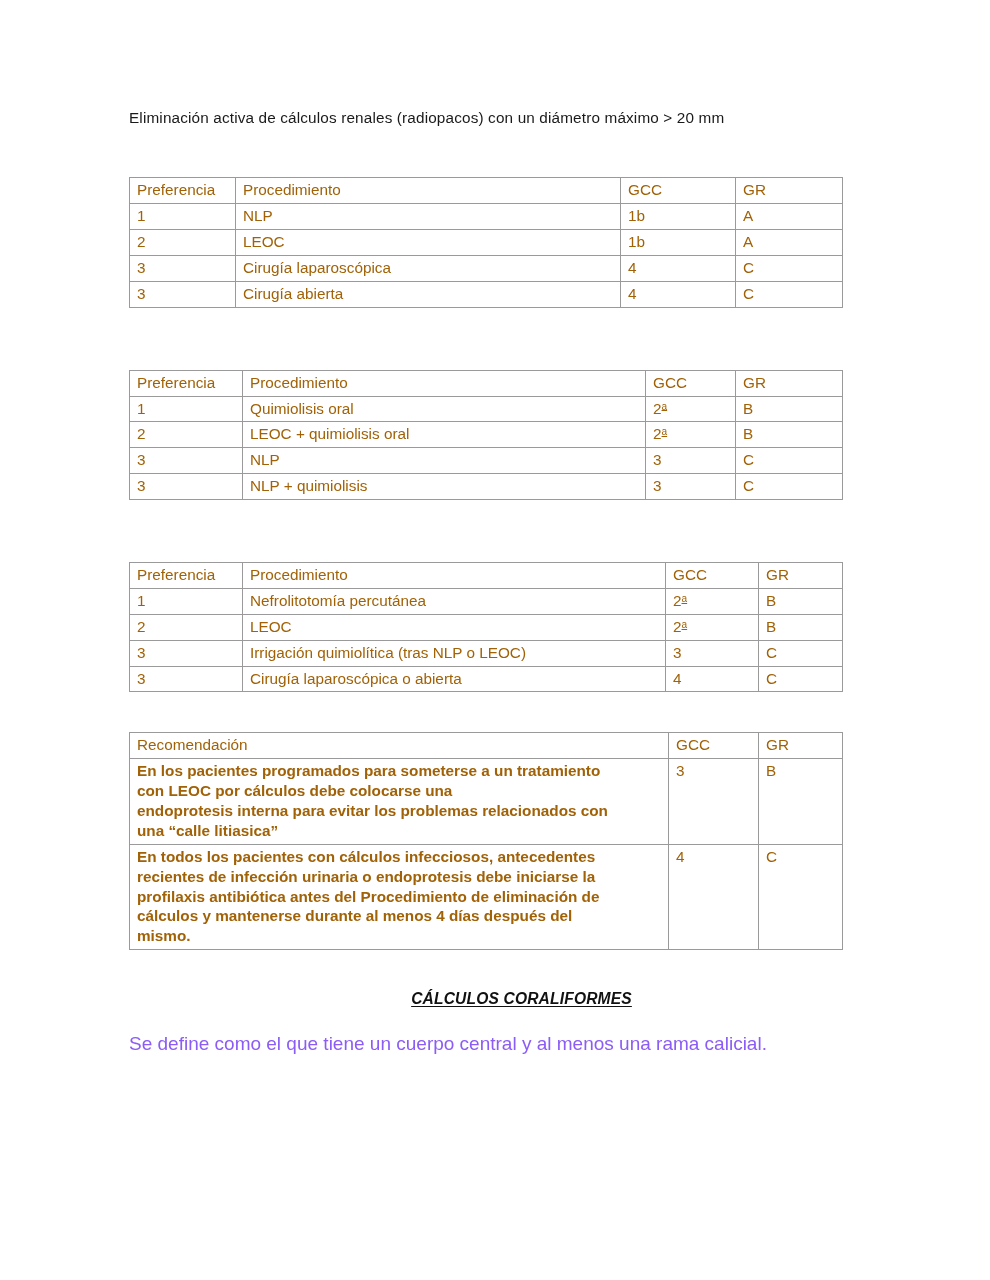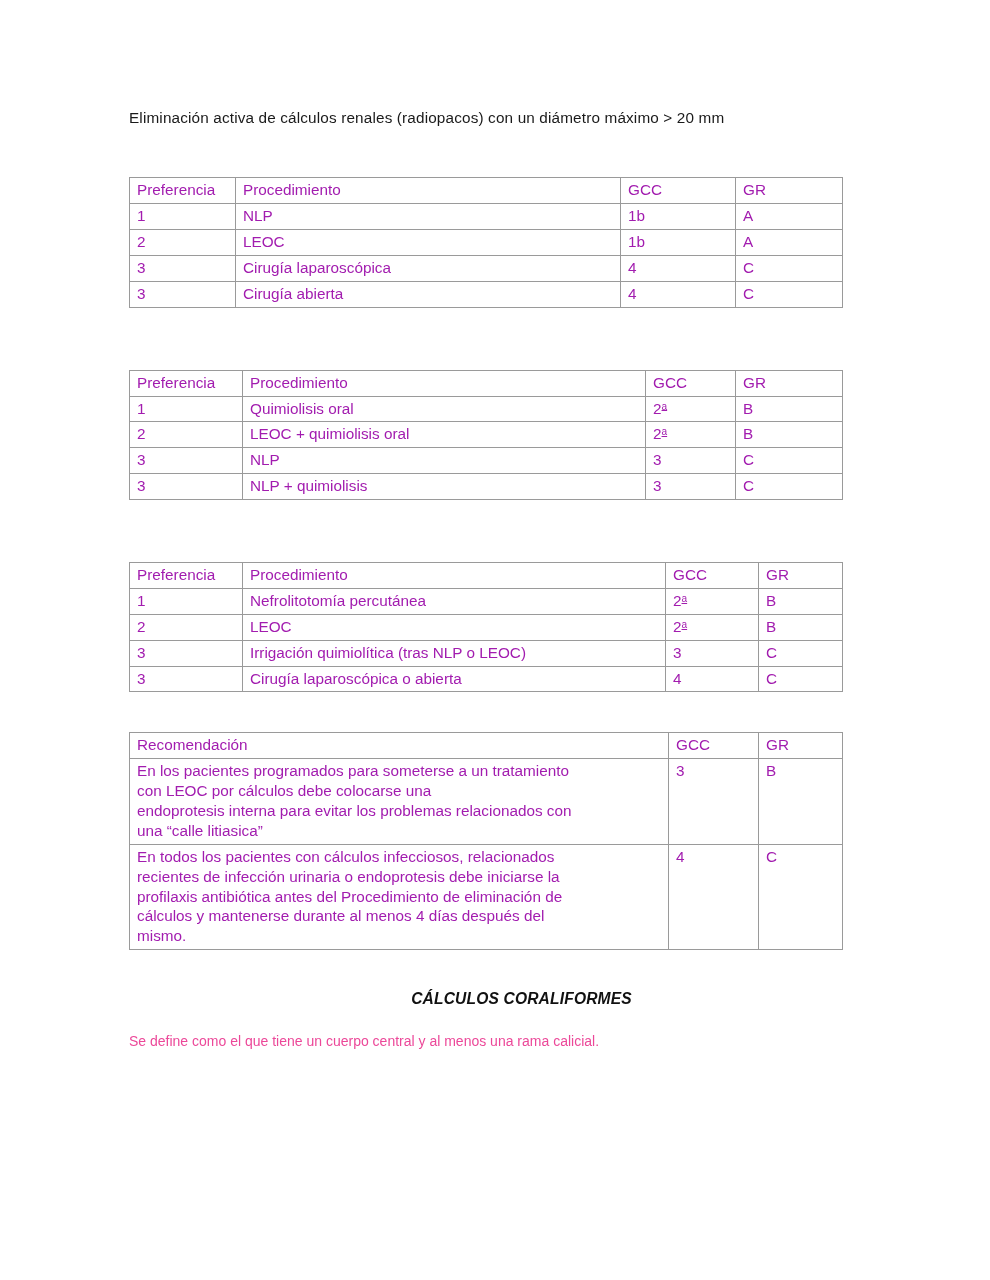--- a/index.html
+++ b/index.html
@@ -35,21 +35,21 @@
   .gap-40 { height: 40px; }
   .gap-30 { height: 30px; }
   .gap-26 { height: 26px; }
   .gap-22 { height: 22px; }
 
   table.doc-table {
     border-collapse: collapse;
     width: 713px;
     table-layout: fixed;
     font-size: 15.3px;
-    color: #a21caf;
+    color: #a16207;
   }
   table.doc-table td {
     border: 1px solid #9a9a9a;
     padding: 2px 7px 3px 7px;
     vertical-align: top;
     line-height: 1.30;
     height: 19px;
   }
   
   .t1 col.c1 { width: 106px; }
@@ -79,36 +79,37 @@
     vertical-align: 0.42em;
     text-decoration: underline;
     text-underline-offset: 0.08em;
   }
 
   .section-heading {
     text-align: center;
     font-weight: bold;
     font-style: italic;
     font-size: 15.6px;
+    text-decoration: underline;
     text-underline-offset: 0.14em;
     margin: 0;
     color: #111111;
     letter-spacing: 0.01em;
   }
   .body-para {
-    font-size: 14px;
+    font-size: 19px;
     line-height: 1.0;
     margin: 0;
-    color: #ec4899;
+    color: #8b5cf6;
   }
   .body-para.two-line {
     line-height: 1.60;
     width: 660px;
   }
-  .rec-line { display: block; }
+  .rec-line { display: block; font-weight: bold; }
 </style>
 </head>
 <body>
 
 <div class="page">
 
   <p class="para lead-para">Eliminación activa de cálculos renales (radiopacos) con un diámetro máximo &gt; 20 mm</p>
   <div class="gap-30"></div>
   <div class="gap-22"></div>
 
@@ -260,21 +261,21 @@
             <span class="rec-line">En los pacientes programados para someterse a un tratamiento</span>
             <span class="rec-line">con LEOC por cálculos debe colocarse una</span>
             <span class="rec-line">endoprotesis interna para evitar los problemas relacionados con</span>
             <span class="rec-line">una “calle litiasica”</span>
           </td>
         <td>3</td>
         <td>B</td>
       </tr>
       <tr>
         <td class="rec-cell">
-            <span class="rec-line">En todos los pacientes con cálculos infecciosos, relacionados</span>
+            <span class="rec-line">En todos los pacientes con cálculos infecciosos, antecedentes</span>
             <span class="rec-line">recientes de infección urinaria o endoprotesis debe iniciarse la</span>
             <span class="rec-line">profilaxis antibiótica antes del Procedimiento de eliminación de</span>
             <span class="rec-line">cálculos y mantenerse durante al menos 4 días después del</span>
             <span class="rec-line">mismo.</span>
           </td>
         <td>4</td>
         <td>C</td>
       </tr>
     </tbody>
   </table>

